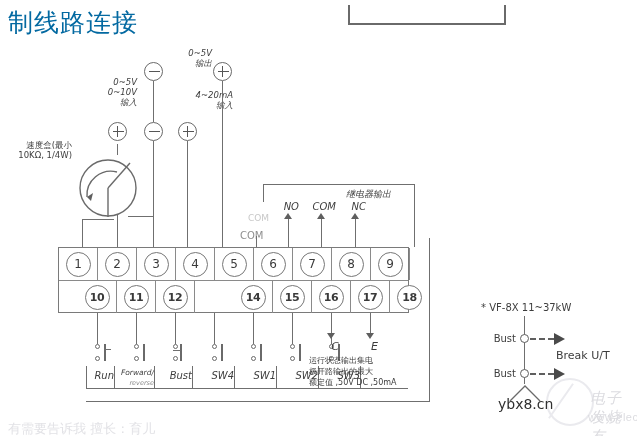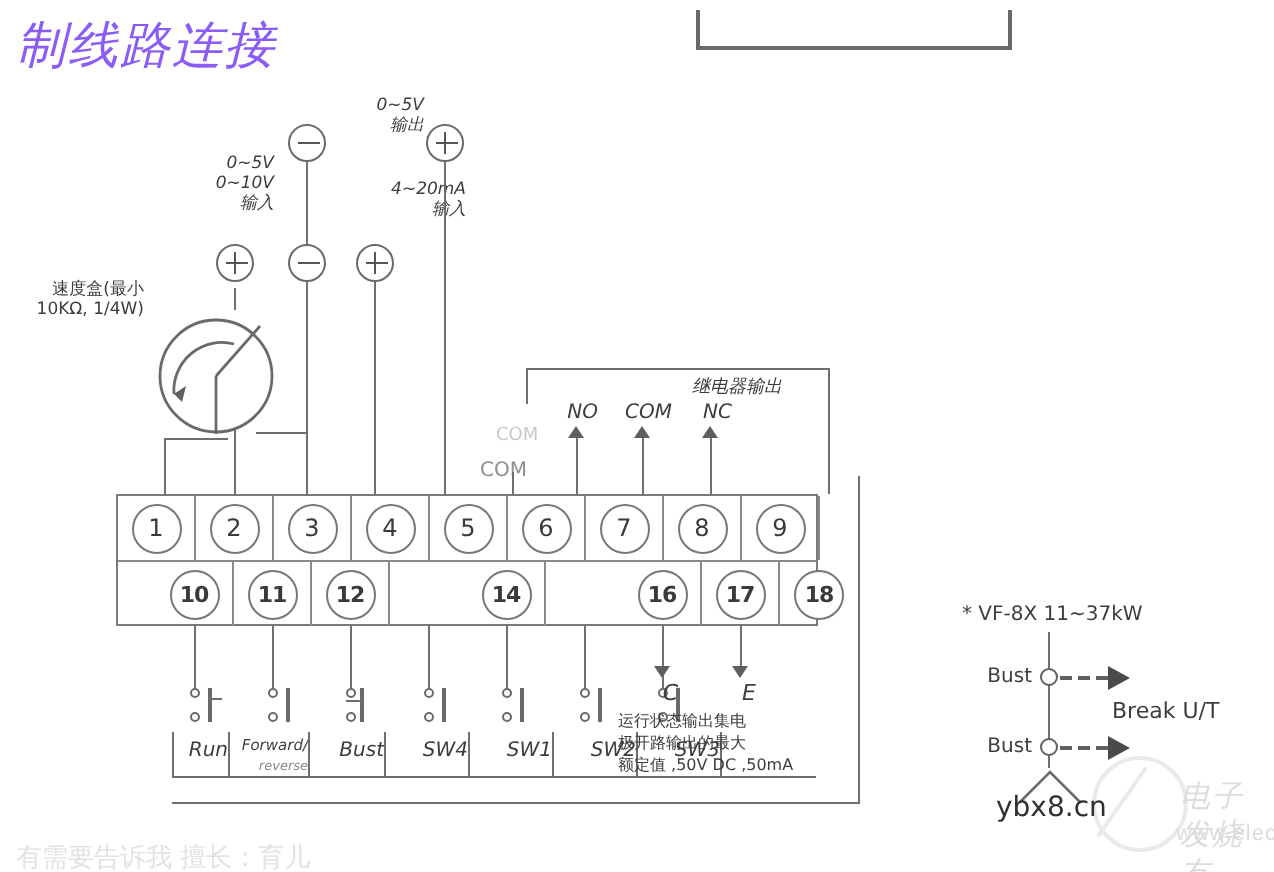--- a/index.html
+++ b/index.html
@@ -4,22 +4,22 @@
 <style>
   html,body{margin:0;padding:0;background:#ffffff;}
   body{
     width:637px;height:436px;position:relative;overflow:hidden;
     font-family:"Liberation Sans","DejaVu Sans",sans-serif;
     color:#3a3a3a;
   }
   .abs{position:absolute;}
   
   #title{
-    left:8px;top:6px;font-size:25px;letter-spacing:1px;color:#8b5cf6;
-    font-family:"DejaVu Sans",sans-serif;white-space:nowrap;font-style:italic;
+    left:8px;top:6px;font-size:25px;letter-spacing:1px;color:#0369a1;
+    font-family:"DejaVu Sans",sans-serif;white-space:nowrap;
   }
   
   .vline{background:#6f6f6f;width:1px;}
   .hline{background:#6f6f6f;height:1px;}
   .vline2{background:#6a6a6a;width:2px;}
   .hline2{background:#6a6a6a;height:2px;}
   
   .tmark{
     width:19px;height:19px;border:1.6px solid #6a6a6a;border-radius:50%;
     background:#fff;box-sizing:border-box;
@@ -206,20 +206,23 @@
     </div>
     <div class="tcell" style="left:58px;">
       <span class="num two">11</span>
     </div>
     <div class="tcell" style="left:97px;">
       <span class="num two">12</span>
     </div>
     <div class="tcell" style="left:175px;">
       <span class="num two">14</span>
     </div>
+    <div class="tcell" style="left:214px;">
+      <span class="num two">15</span>
+    </div>
     <div class="tcell" style="left:253px;">
       <span class="num two">16</span>
     </div>
     <div class="tcell" style="left:292px;">
       <span class="num two">17</span>
     </div>
     <div class="tcell" style="left:331px;border-right:none;">
       <span class="num two">18</span>
     </div>
   </div>

